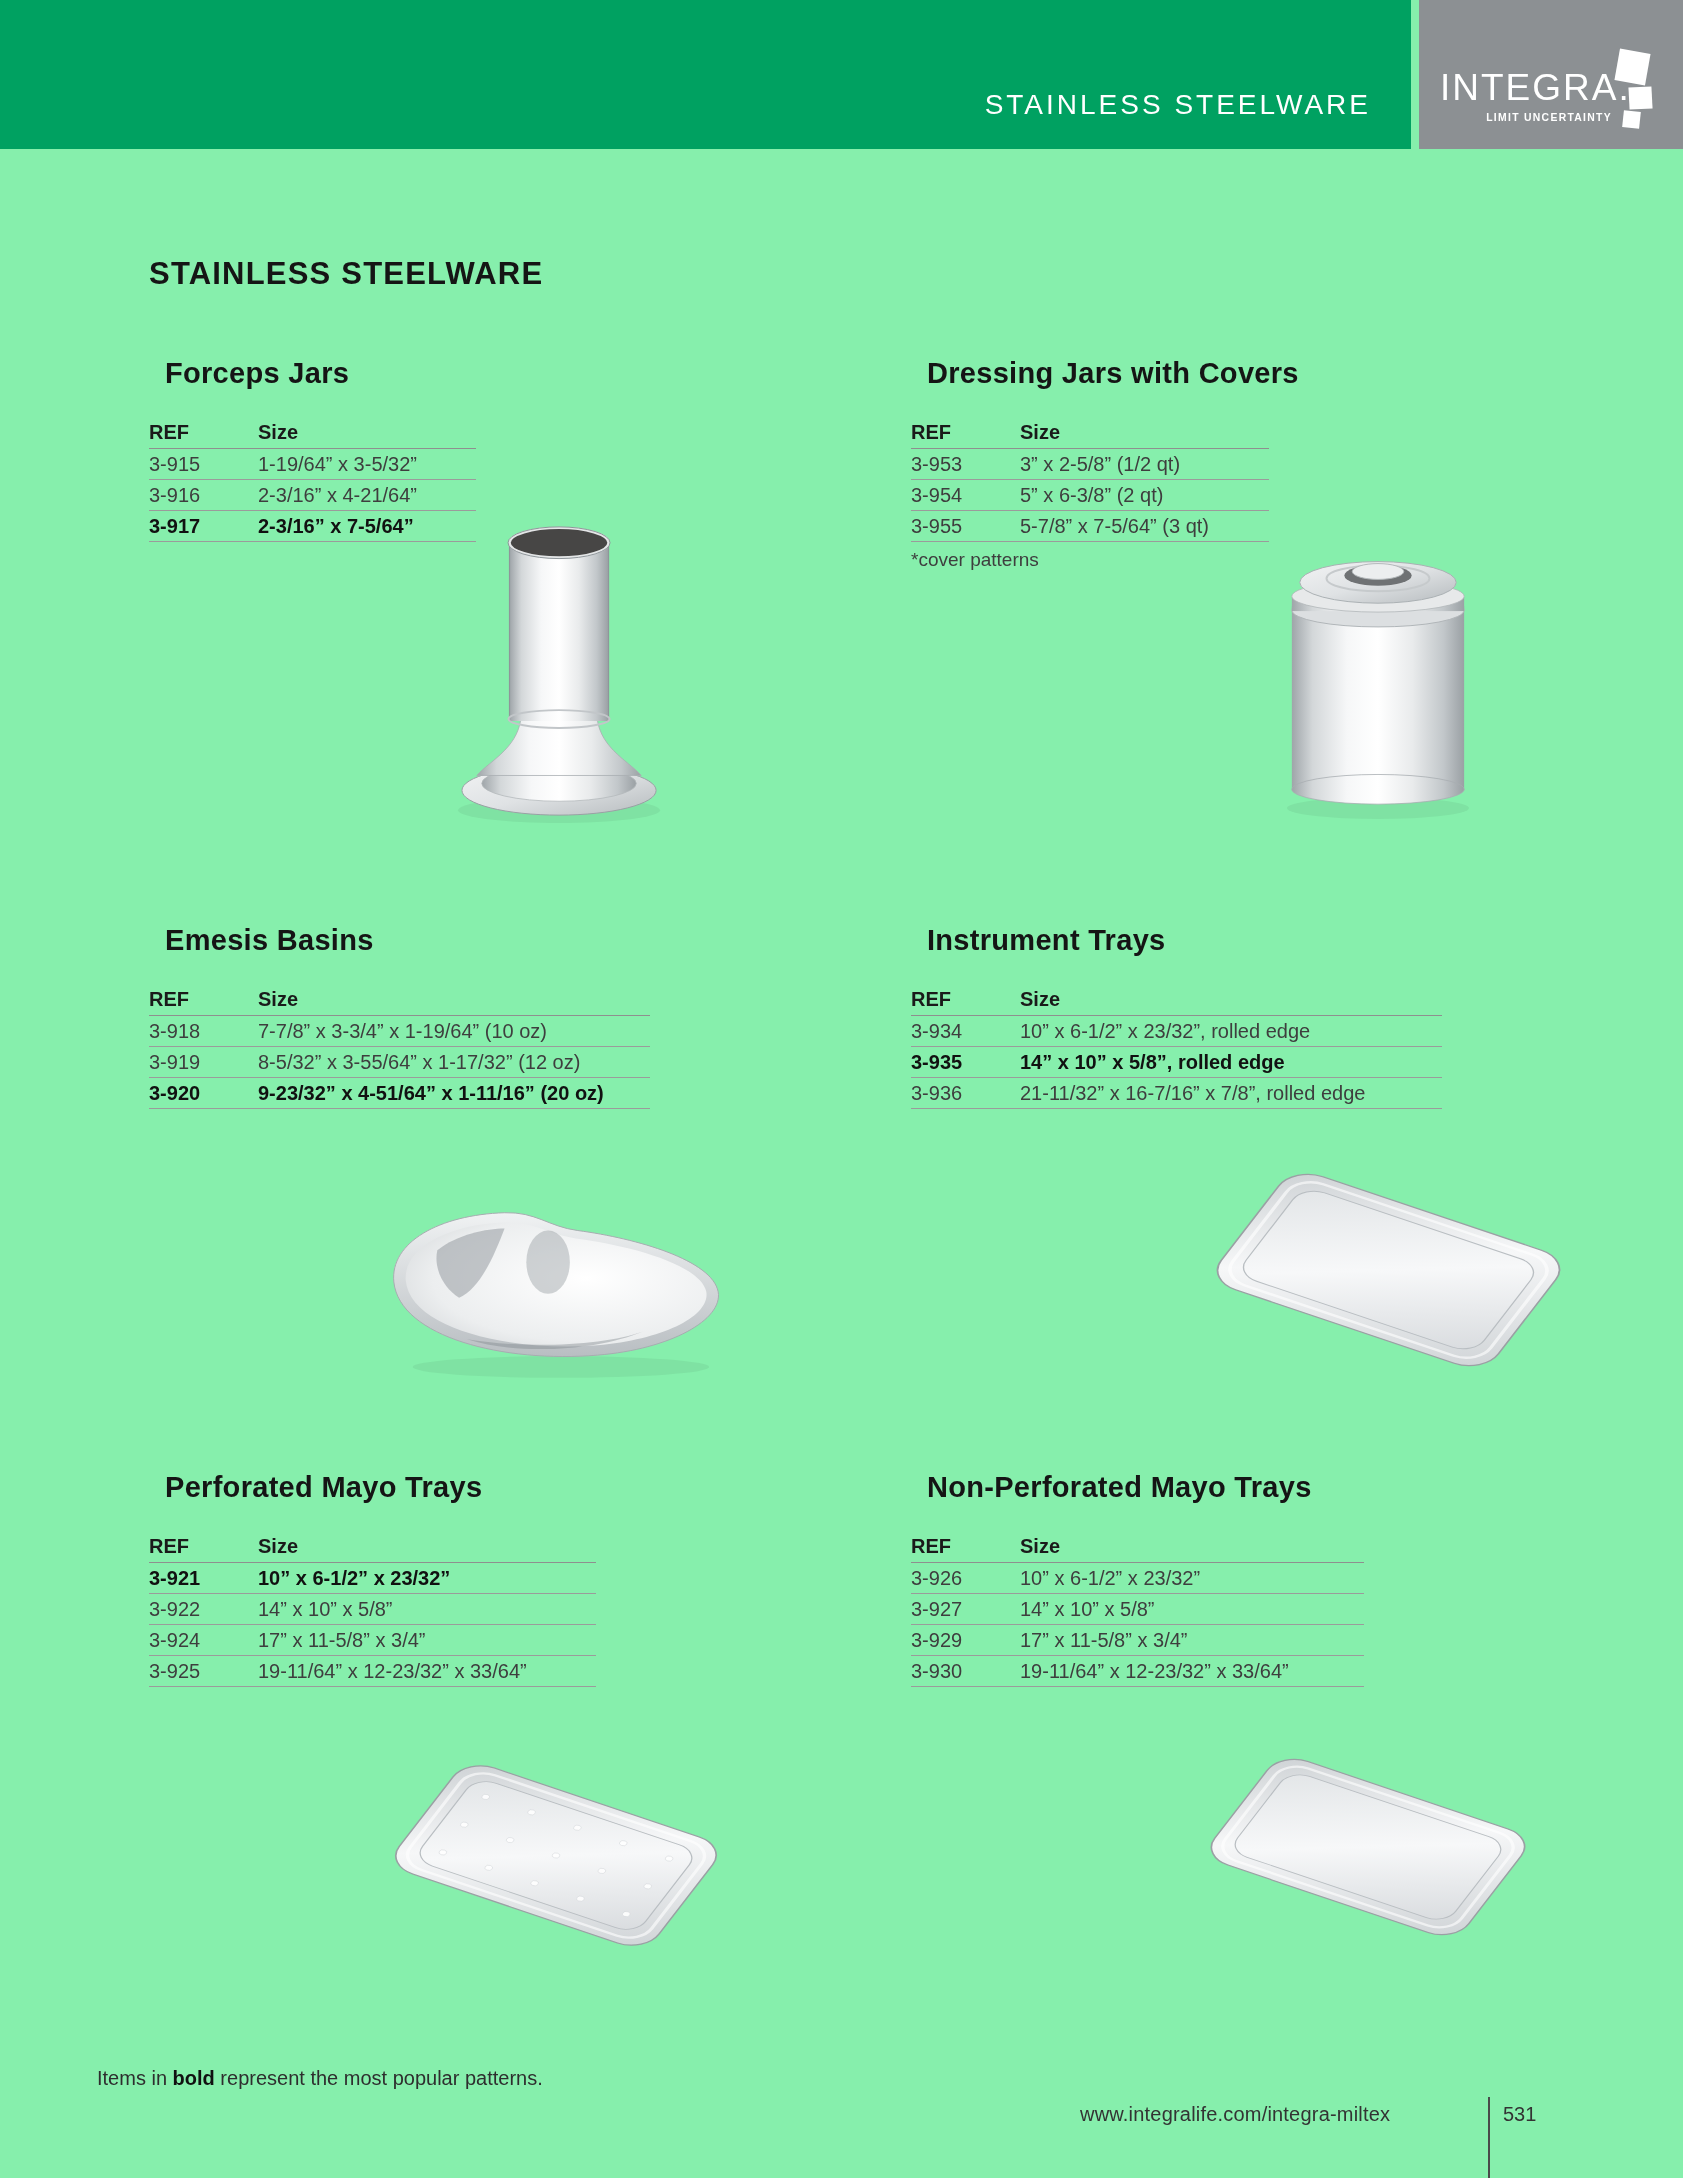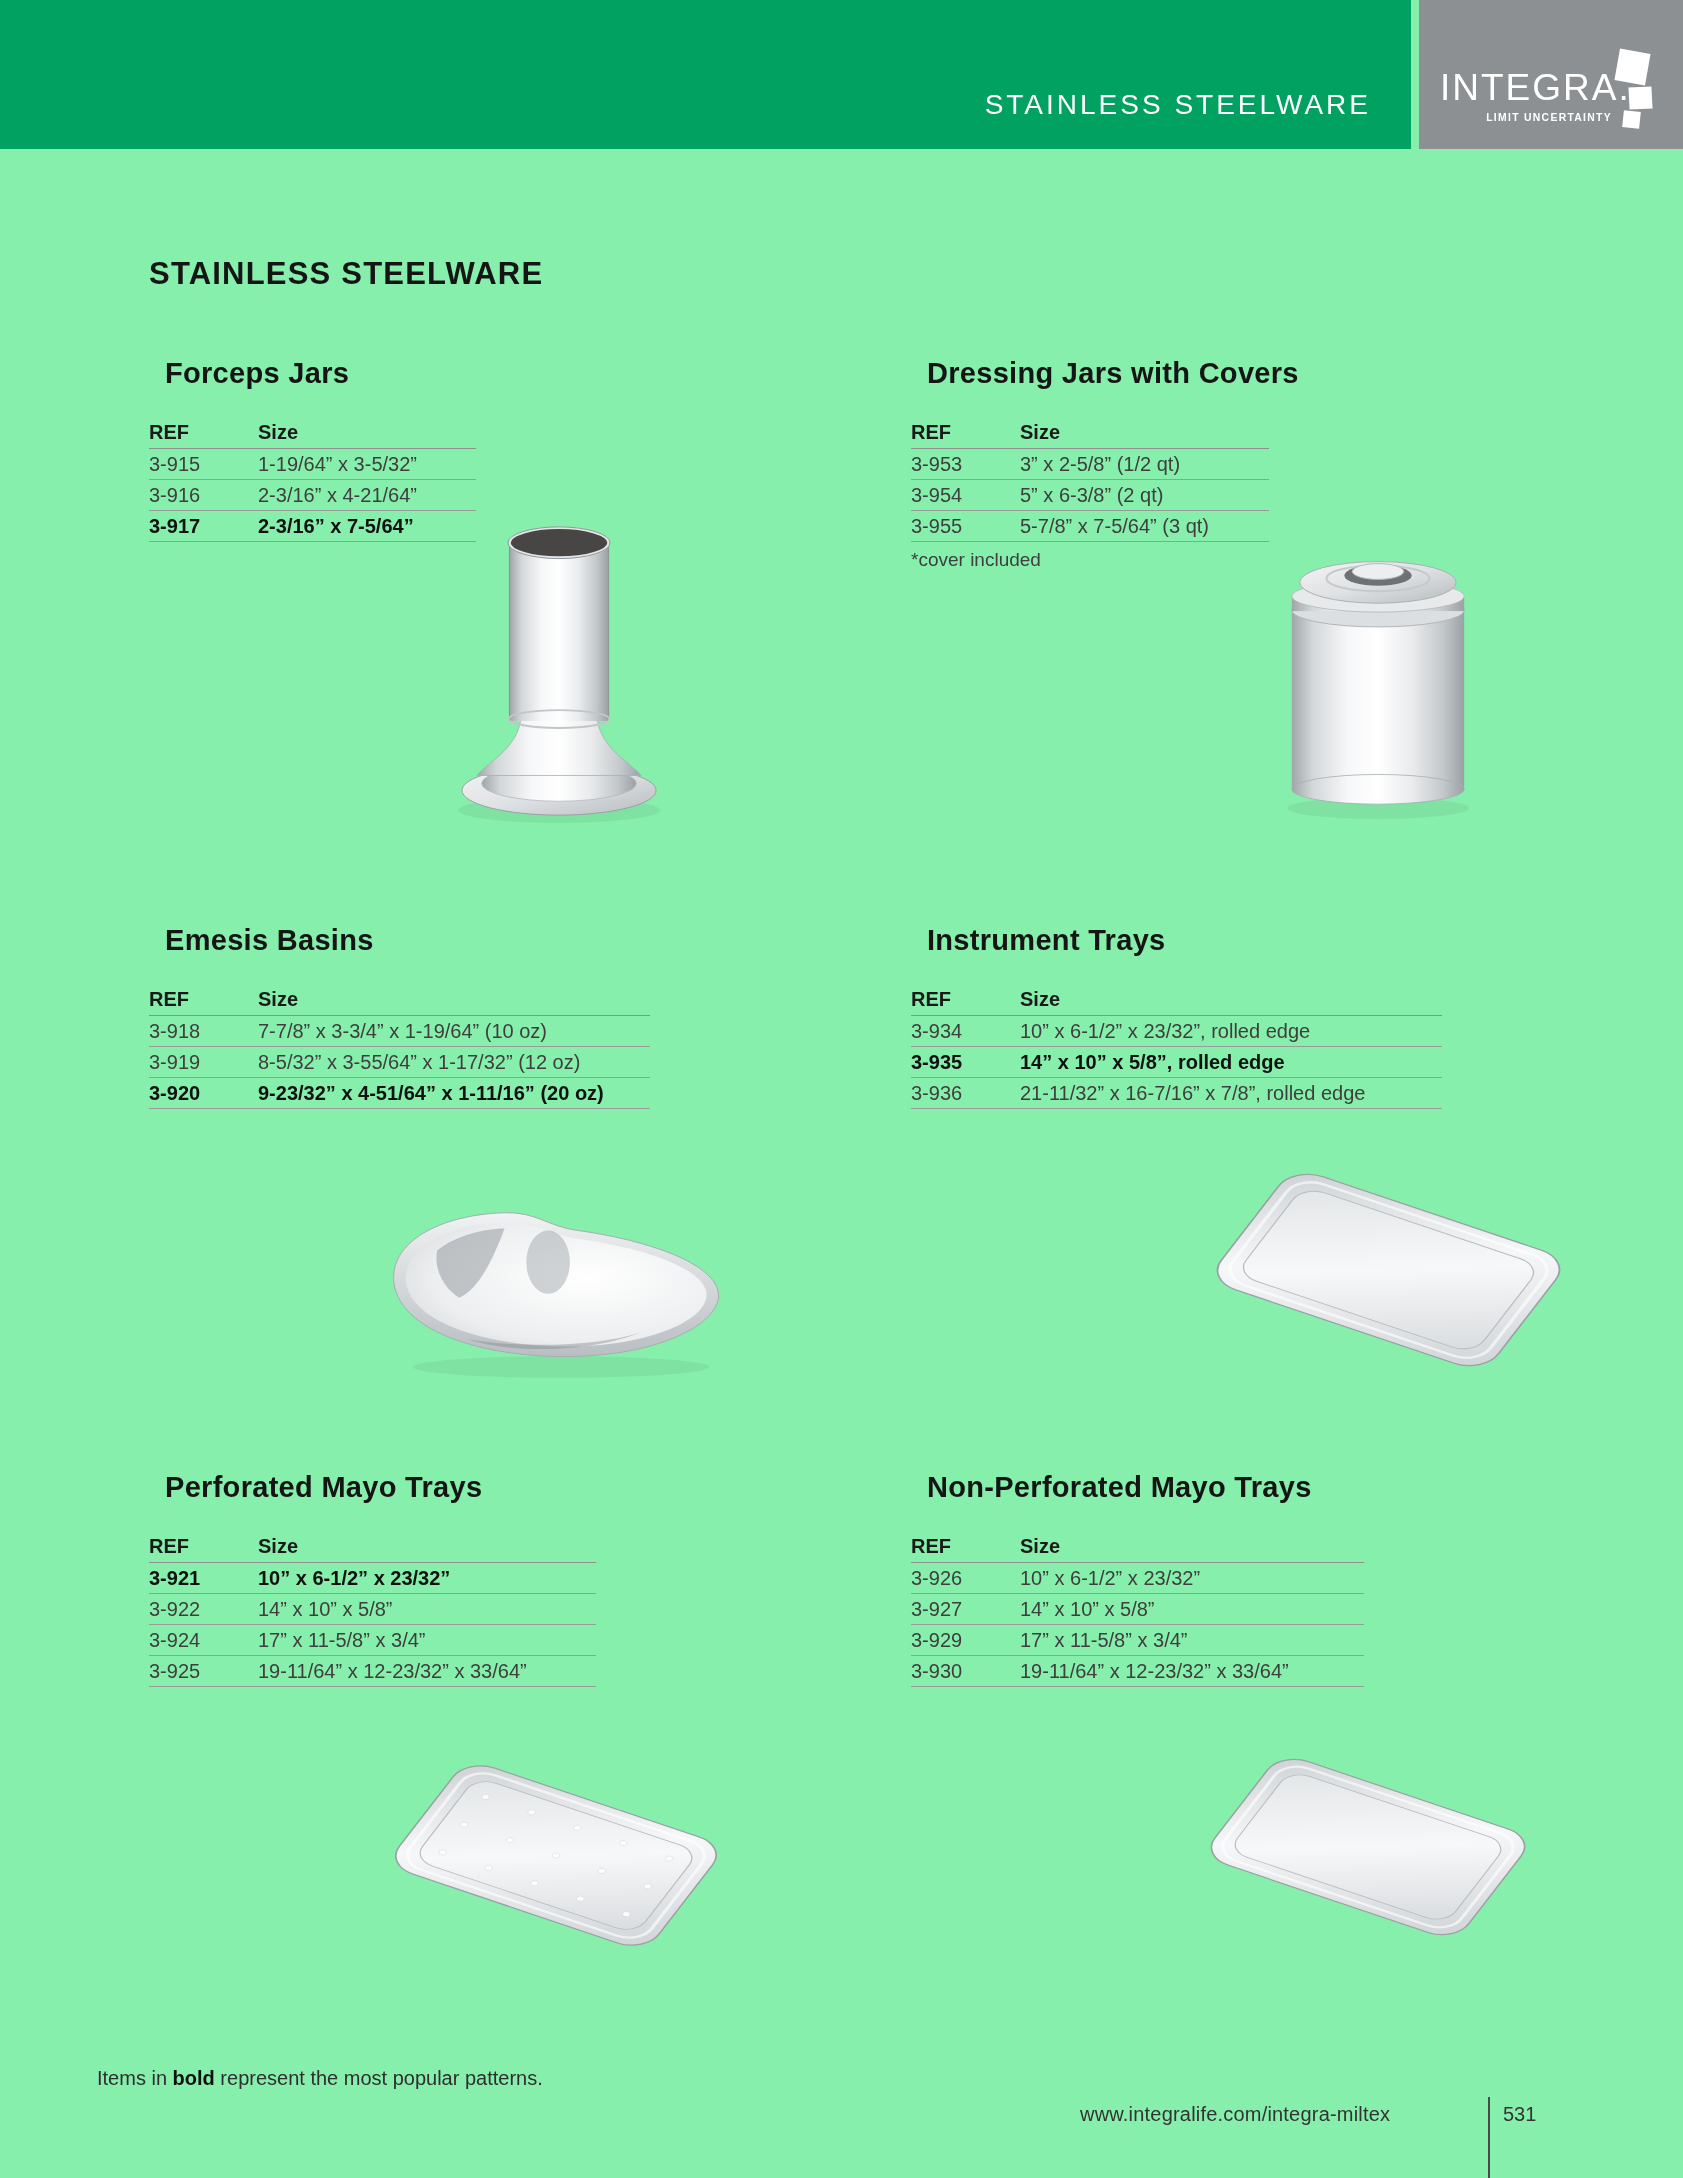--- a/index.html
+++ b/index.html
@@ -209,21 +209,21 @@
           <tr>
             <td>3-954</td>
             <td>5” x 6-3/8” (2 qt)</td>
           </tr>
           <tr>
             <td>3-955</td>
             <td>5-7/8” x 7-5/64” (3 qt)</td>
           </tr>
         </tbody>
     </table>
-    <div class="table-note">*cover included</div>
+    <div class="table-note">*cover patterns</div>
   </div>
 
   <div class="section s2">
     <h2>Emesis Basins</h2>
     <table class="spec-table">
       <thead>
           <tr>
         <th class="ref-col">REF</th>
         <th>Size</th>
       </tr>

